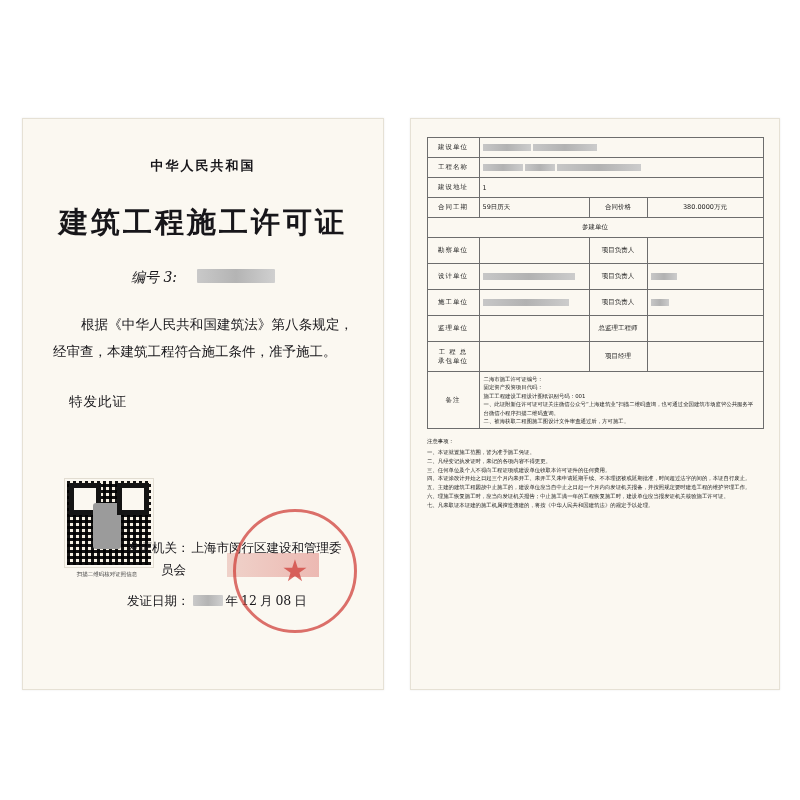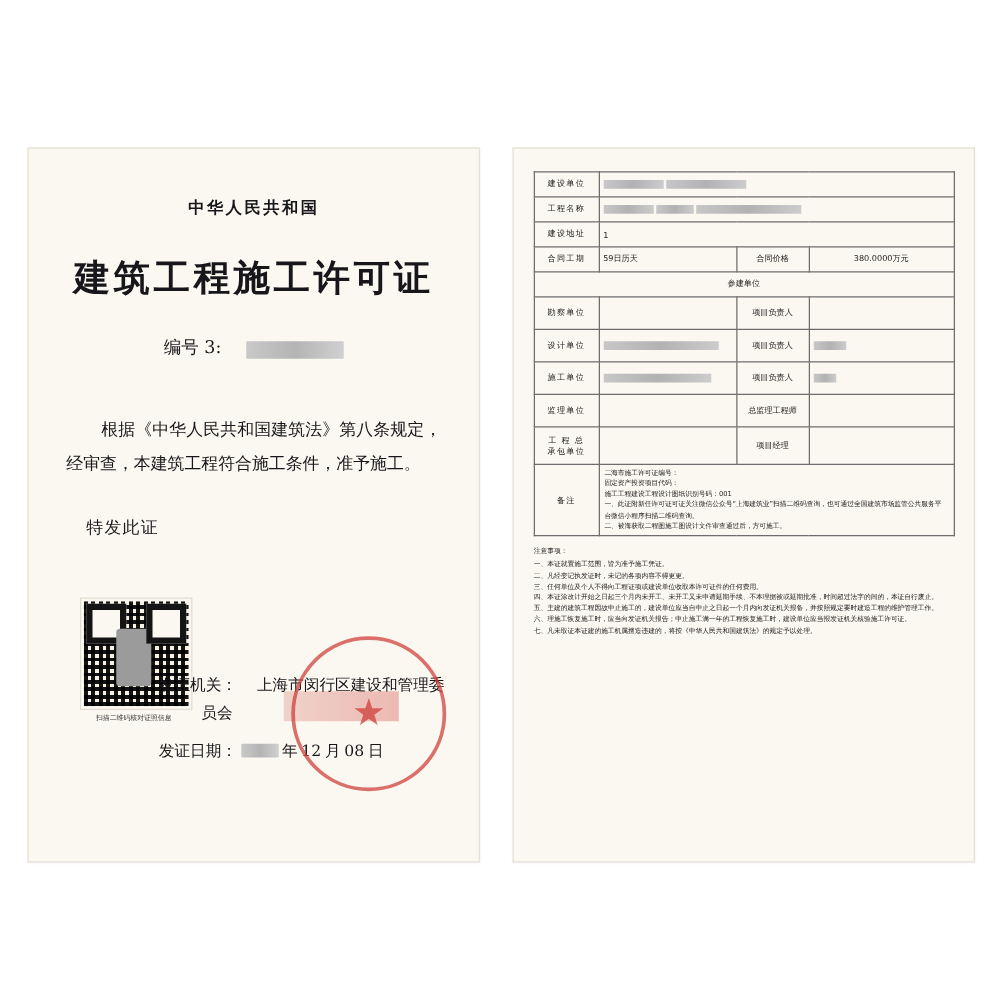--- a/index.html
+++ b/index.html
@@ -49,31 +49,32 @@
     margin-top: 28px;
   }
   .cert-number {
     margin-top: 26px;
     text-align: center;
     font-family: "DejaVu Serif", serif;
     font-size: 14px;
     color: #17161a;
     display: flex;
     justify-content: center;
-    align-items: flex-end;
+    align-items: flex-start;
     gap: 20px;
+    font-style: italic;
   }
   .redact {
     display: inline-block;
     background: linear-gradient(90deg,#c9c9c9,#b4b4b4,#d0d0d0);
     border-radius: 1px;
     vertical-align: middle;
   }
   .cert-body {
-    margin: 44px 30px 0 30px;
+    margin: 24px 30px 0 30px;
     font-family: "DejaVu Serif", serif;
     font-size: 13.5px;
     line-height: 2.0;
     color: #17161a;
     text-align: justify;
     text-indent: 28px;
   }
   .cert-special {
     margin: 28px 0 0 46px;
     font-family: "DejaVu Serif", serif;
@@ -128,21 +129,21 @@
   .issuer-block {
     position: absolute;
     right: 26px;
     bottom: 78px;
     width: 230px;
     font-family: "DejaVu Serif", serif;
     font-size: 12.5px;
     color: #17161a;
     line-height: 1.7;
   }
-  .issuer-line { display: flex; align-items: flex-start; gap: 16px; }
+  .issuer-line { display: flex; align-items: flex-start; gap: 2px; }
   .issuer-line .label { white-space: nowrap; }
   .issuer-org { margin-left: 34px; }
   .issue-date {
     margin-top: 10px;
     display: flex;
     align-items: center;
     gap: 3px;
     white-space: nowrap;
   }
   .stamp {

